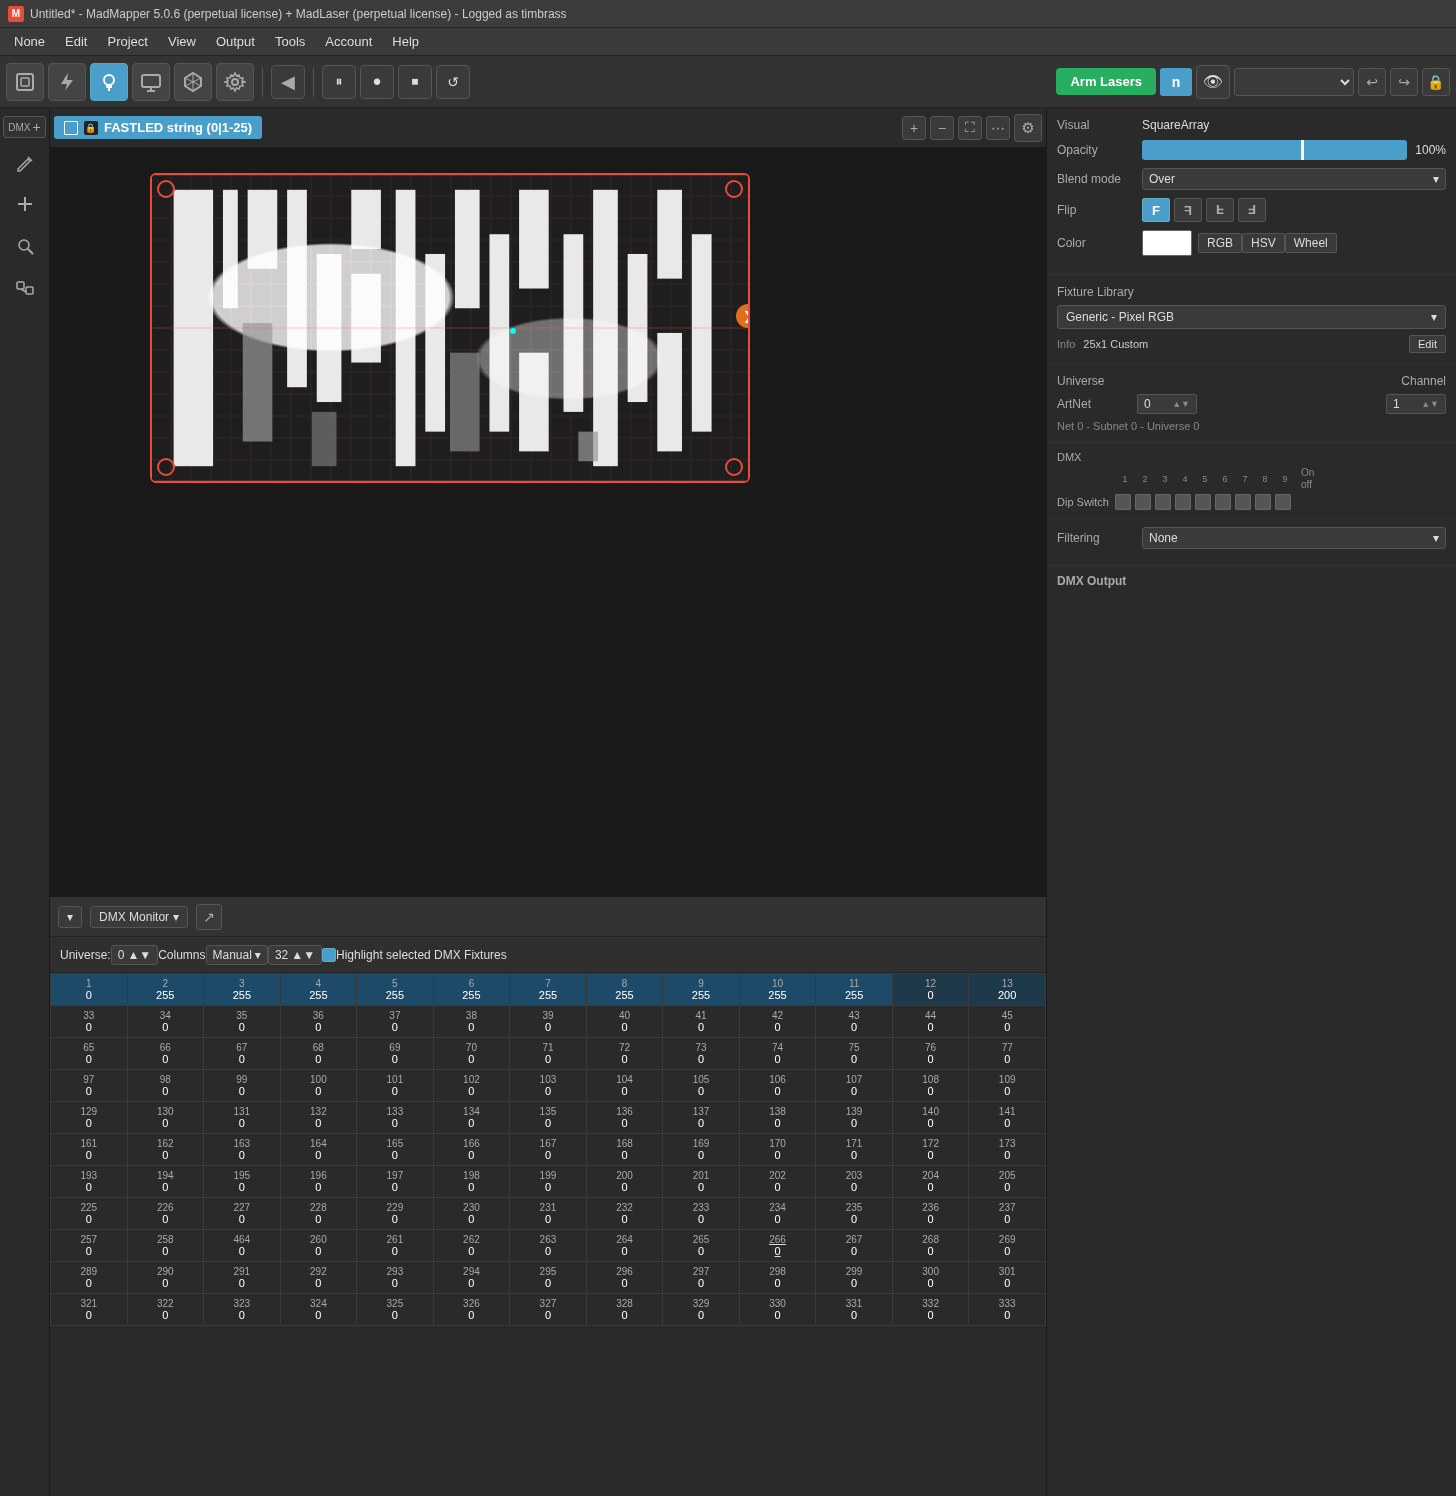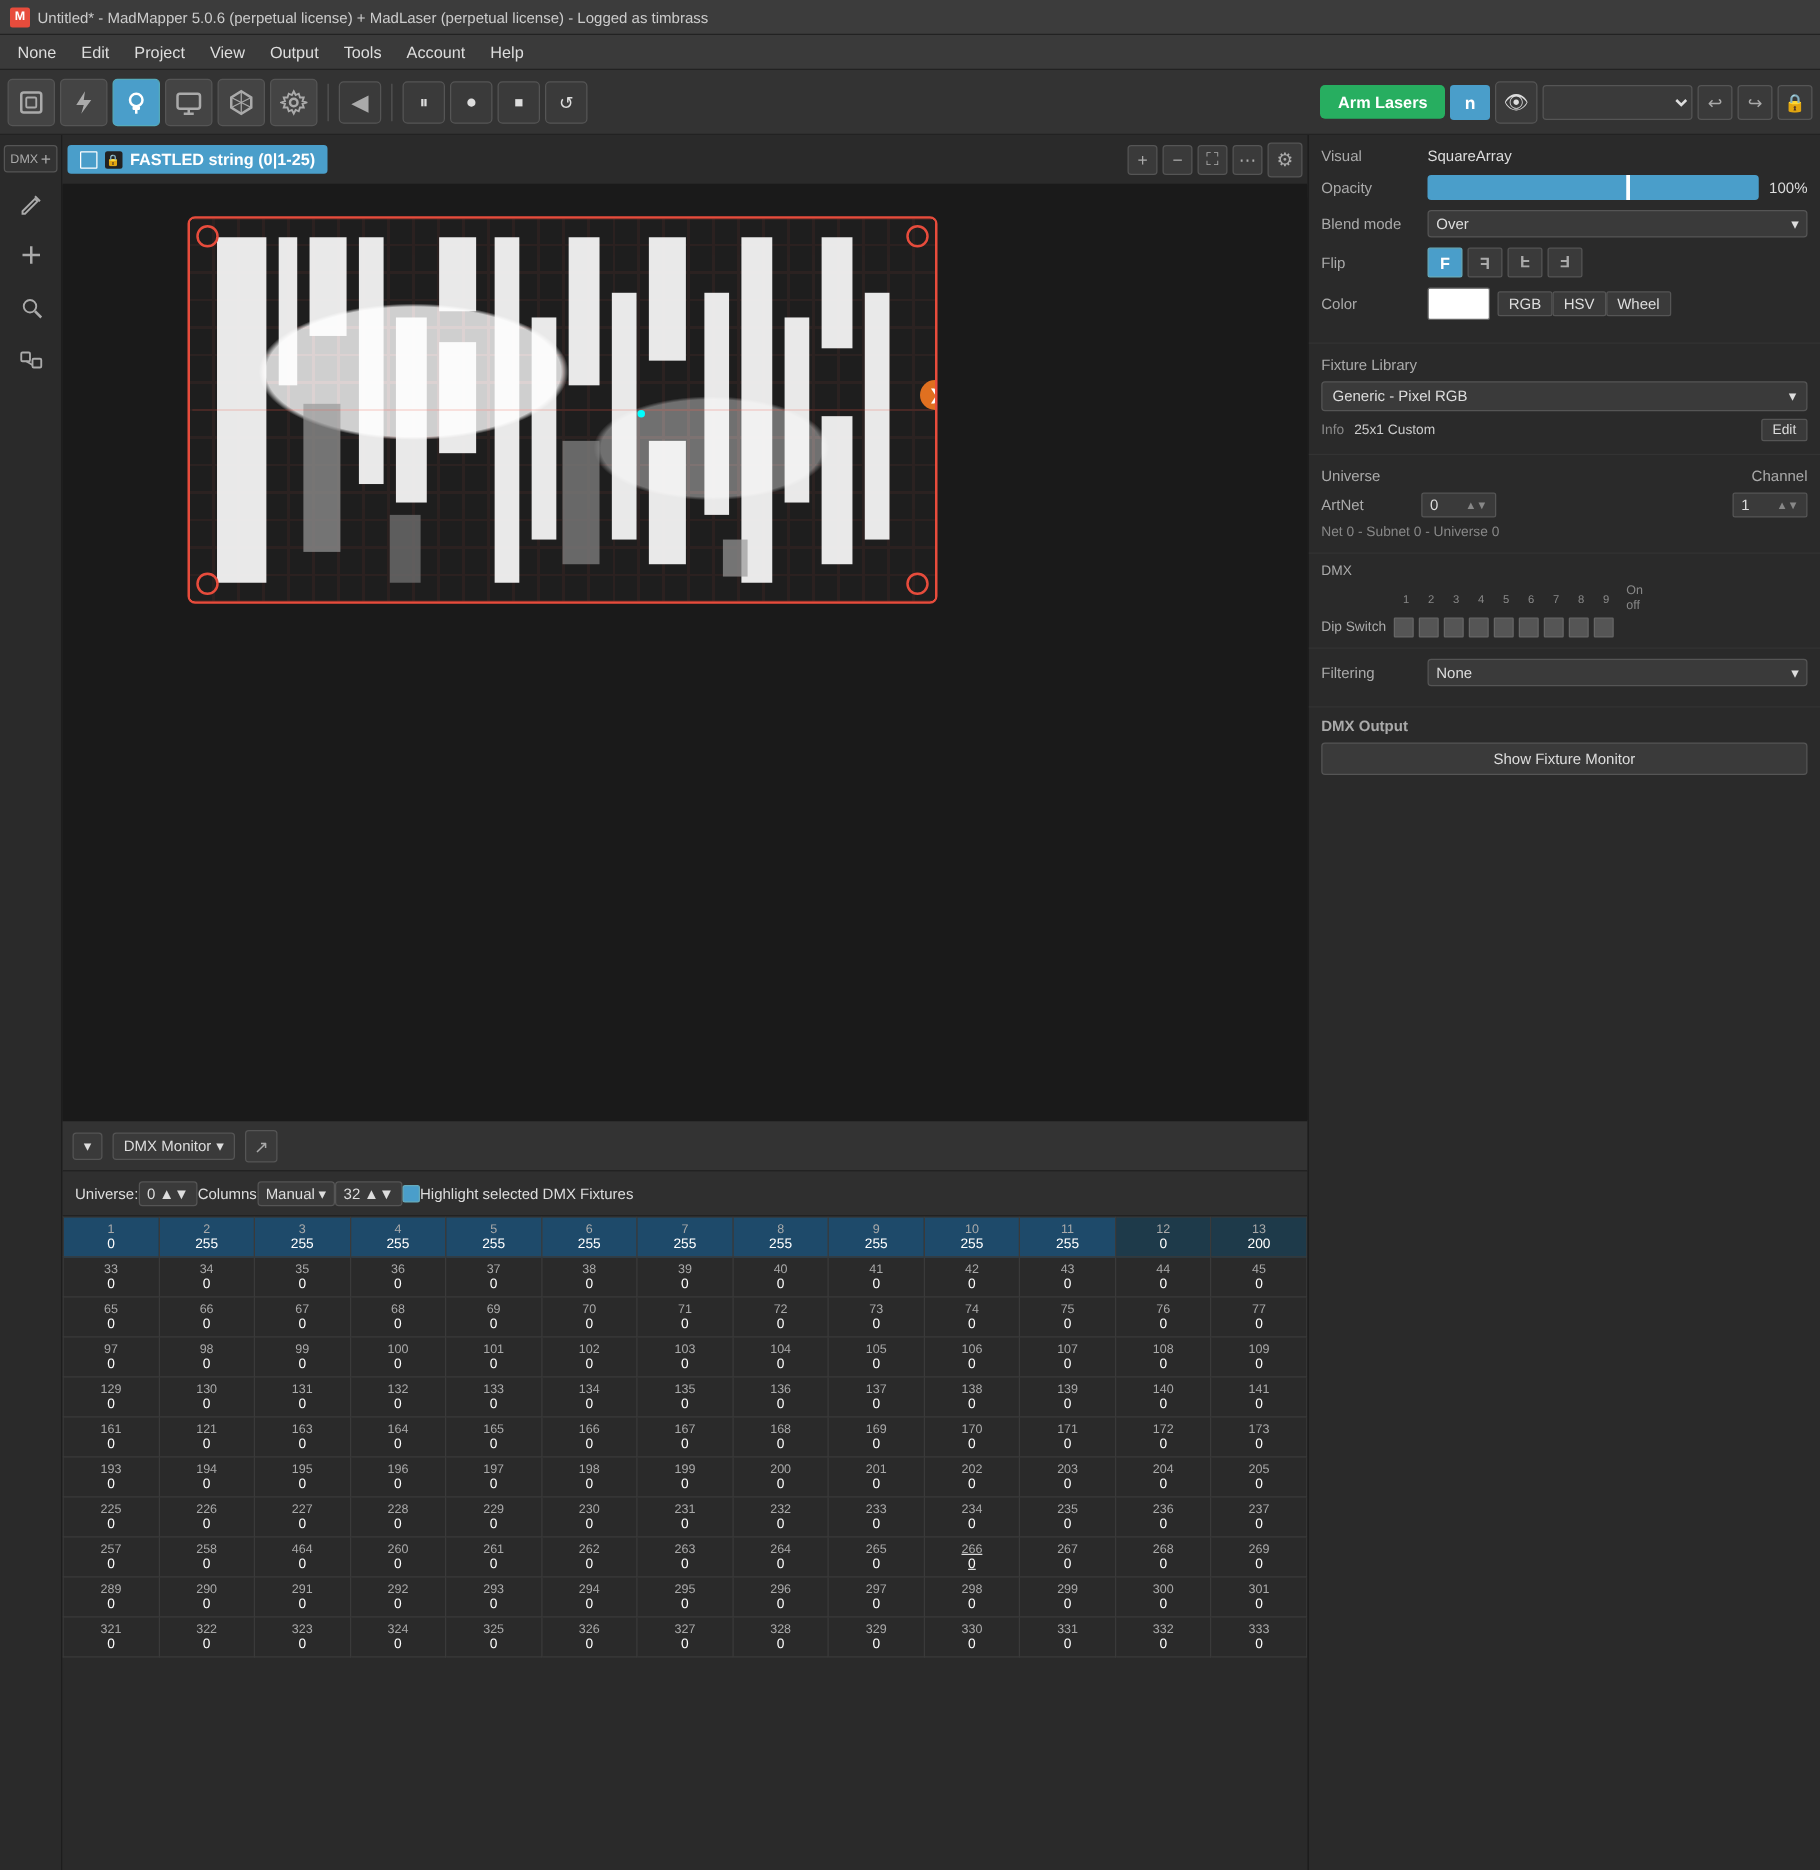--- a/index.html
+++ b/index.html
@@ -1051,21 +1051,21 @@
                 <div class="dmx-cell-top">141</div>
                 <div class="dmx-cell-val">0</div>
               </td>
             </tr>
             <tr>
               <td style="border-color: rgb(58, 58, 58);">
                 <div class="dmx-cell-top">161</div>
                 <div class="dmx-cell-val">0</div>
               </td>
               <td style="border-color: rgb(58, 58, 58);">
-                <div class="dmx-cell-top">121</div>
+                <div class="dmx-cell-top">162</div>
                 <div class="dmx-cell-val">0</div>
               </td>
               <td style="border-color: rgb(58, 58, 58);">
                 <div class="dmx-cell-top">163</div>
                 <div class="dmx-cell-val">0</div>
               </td>
               <td style="border-color: rgb(58, 58, 58);">
                 <div class="dmx-cell-top">164</div>
                 <div class="dmx-cell-val">0</div>
               </td>
@@ -1501,18 +1501,17 @@
         <span class="prop-label">Filtering</span>
         <div class="blend-dropdown">
           <span>None</span>
           <span>▾</span>
         </div>
       </div>
     </div>
 
     <div id="dmx-output-section">
       <div class="dmx-out-title">DMX Output</div>
-      <div class="show-fixture-btn">Show Fixture Monitor</div>
     </div>
 
   </div>
 
 </div>
 
 </body></html>

